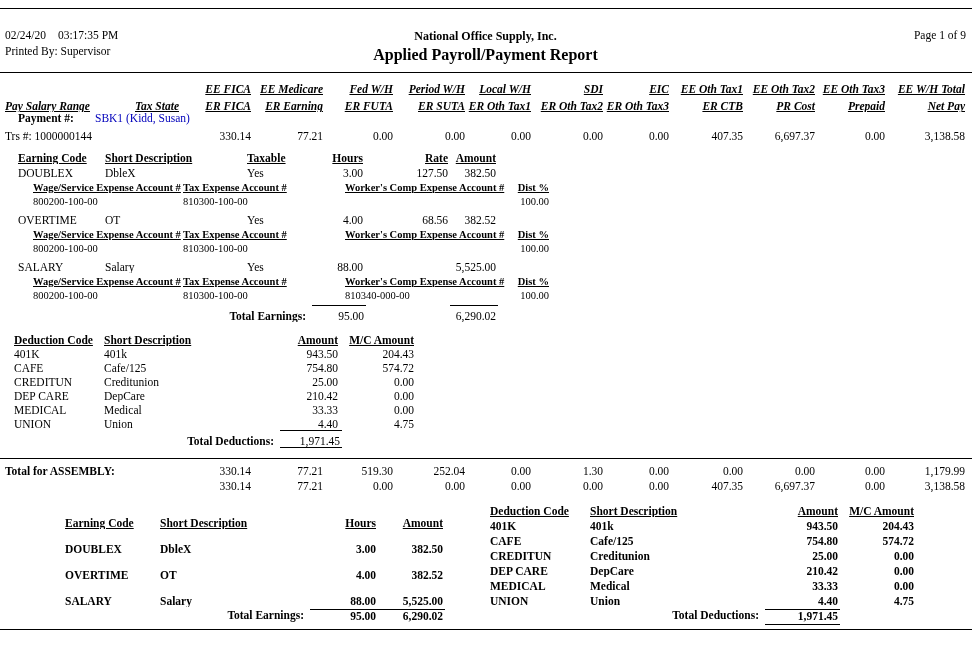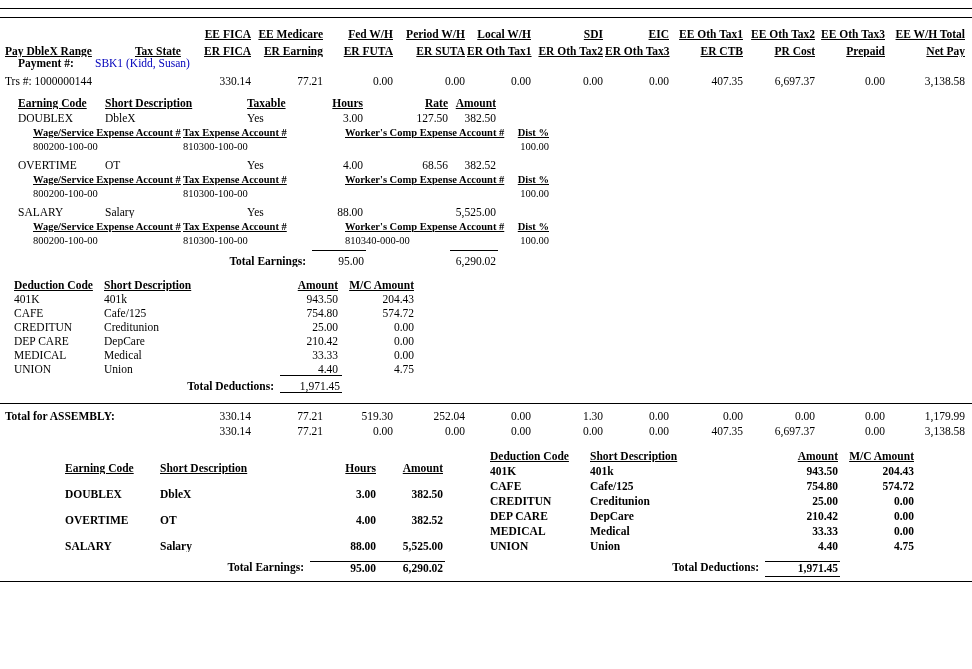--- a/index.html
+++ b/index.html
@@ -26,21 +26,21 @@
   .hdr-line { height:16px; }
   .time { margin-left:12px; }
   .company { font-weight:bold; font-size:12px; height:16px; }
   .title { font-weight:bold; font-size:16px; margin-top:1px; }
 
   
   table { border-collapse:collapse; table-layout:fixed; }
   td { padding:0 2px 0 0; vertical-align:bottom; white-space:nowrap; overflow:hidden; height:15px; }
   .taxgrid { width:962px; margin-left:5px; }
   .taxgrid.hdr { margin-top:5px; }
-  .taxgrid.hdr td { height:17px; }
+  .taxgrid.hdr td { height:17px;font-style:italic; }
 
   .dept-row { margin-left:5px; margin-top:3px; height:15px; }
   .dept-label { display:inline-block; width:80px; font-weight:bold; }
   .emp-row { margin-left:18px; height:15px; }
   .emp-label { display:inline-block; width:77px; font-weight:bold; }
   .emp-link { color:#0000bb; }
 
   
   .earn-hdr-table, .earn-table { width:480px; margin-left:18px; }
   .earn-hdr-table { margin-top:6px; }
@@ -62,36 +62,49 @@
 
   
   .taxgrid.totals { margin-top:3px; }
 
   
   .summary { display:flex; padding-left:65px; margin-top:8px; font-weight:bold; }
   .sum-earn { width:380px; }
   .sum-ded { width:426px; margin-left:45px; }
   .summary td { height:15px; }
   .summary .hrow td { height:17px; }
-  .summary-totals { margin-top:9px; height:17px; font-weight:bold; }
+  .summary-totals { margin-top:2px; height:17px; font-weight:bold; }
   .summary-totals span { display:inline-block; text-align:right; vertical-align:bottom; height:16px; }
   .t-label1 { width:310px; padding-right:6px; }
   .t-hours  { width:68px; padding-right:2px; }
   .t-amt    { width:67px; padding-right:2px; }
   .t-label2 { width:320px; padding-right:6px; }
   .t-dedamt { width:75px; padding-right:2px; }
   .pad-r { padding-right:6px; }
 </style>
 </head>
 <body>
 
 <div class="page">
 
   <div class="rule top"></div>
 
+  <div class="report-header">
+    <div class="hdr-left">
+      <div class="hdr-line">
+        <span>02/24/20</span><span class="time">03:17:35 PM</span>
+      </div>
+      <div class="hdr-line">Printed By: Supervisor</div>
+    </div>
+    <div class="hdr-center">
+      <div class="company">National Office Supply, Inc.</div>
+      <div class="title">Applied Payroll/Payment Report</div>
+    </div>
+    <div class="hdr-right">Page 1 of 9</div>
+  </div>
 
   <div class="rule mid"></div>
 
   <table class="taxgrid hdr">
     <colgroup>
       <col style="width:130px">
         <col style="width:62px">
         <col style="width:56px">
         <col style="width:72px">
         <col style="width:70px">
@@ -114,21 +127,21 @@
       <td class="num"><span class="b u">Period W/H</span></td>
       <td class="num"><span class="b u">Local W/H</span></td>
       <td class="num"><span class="b u">SDI</span></td>
       <td class="num"><span class="b u">EIC</span></td>
       <td class="num"><span class="b u">EE Oth Tax1</span></td>
       <td class="num"><span class="b u">EE Oth Tax2</span></td>
       <td class="num"><span class="b u">EE Oth Tax3</span></td>
       <td class="num"><span class="b u">EE W/H Total</span></td>
     </tr>
     <tr>
-      <td><span class="b u">Pay DbleX Range</span></td>
+      <td><span class="b u">Pay Salary Range</span></td>
       <td><span class="b u">Tax State</span></td>
       <td class="num"><span class="b u">ER FICA</span></td>
       <td class="num"><span class="b u">ER Earning</span></td>
       <td class="num"><span class="b u">ER FUTA</span></td>
       <td class="num"><span class="b u">ER SUTA</span></td>
       <td class="num"><span class="b u">ER Oth Tax1</span></td>
       <td class="num"><span class="b u">ER Oth Tax2</span></td>
       <td class="num"><span class="b u">ER Oth Tax3</span></td>
       <td class="num"><span class="b u">ER CTB</span></td>
       <td class="num"><span class="b u">PR Cost</span></td>

